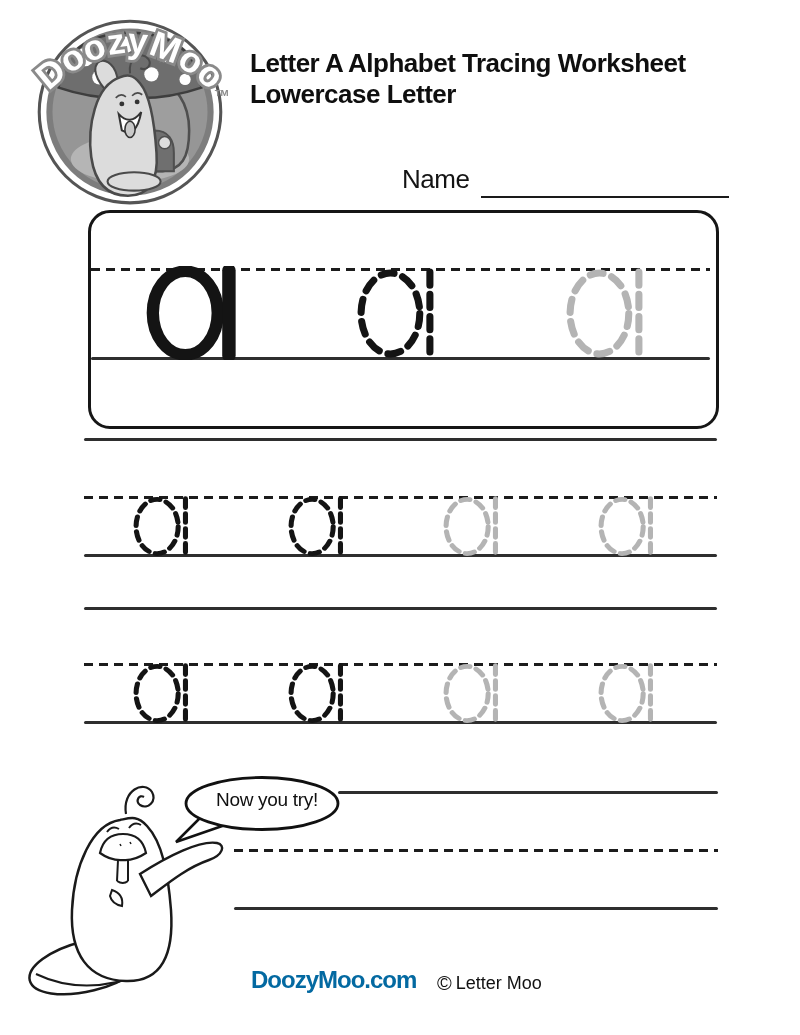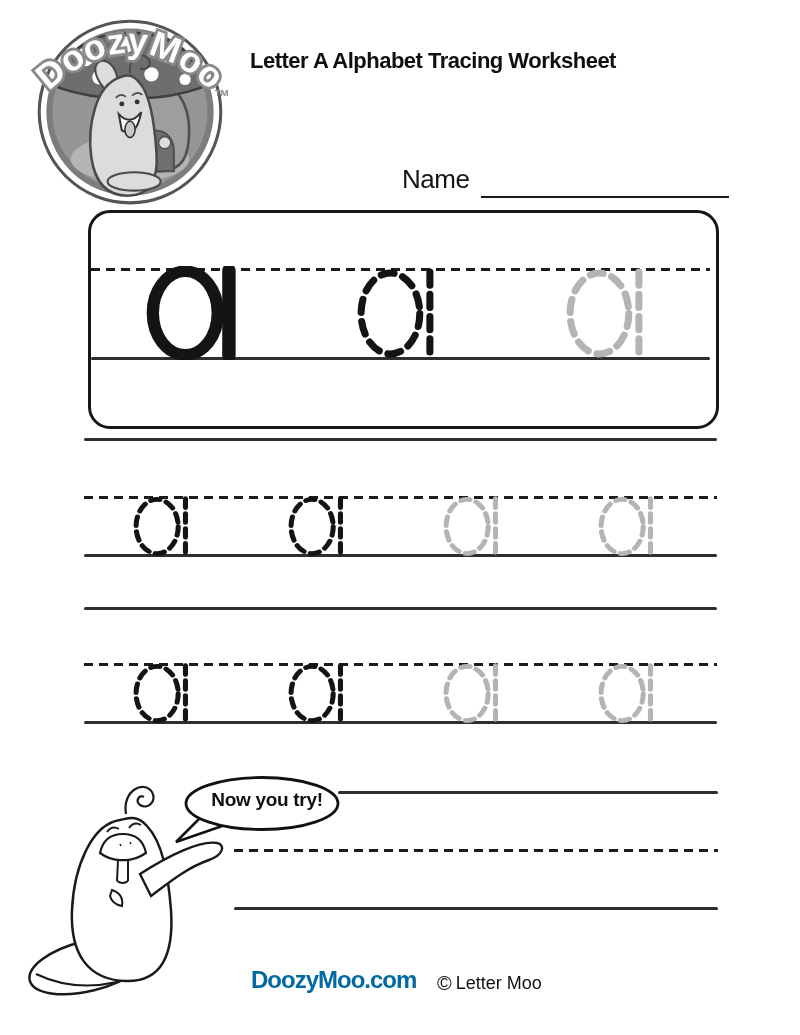--- a/index.html
+++ b/index.html
@@ -7,33 +7,33 @@
     position:relative; width:800px; height:1035px; background:#ffffff;
     font-family:"Liberation Sans", sans-serif; color:#141414; overflow:hidden;
   }
   
   .hline { position:absolute; height:3px; background:#2e2e2e; border-radius:2px; }
   .dline { position:absolute; height:3px;
            background:repeating-linear-gradient(90deg,#1c1c1c 0 9px,transparent 9px 15px); }
   
   #logo { position:absolute; left:28px; top:6px; width:204px; height:204px; }
   #title-block { position:absolute; left:250px; top:48px; line-height:1.2; }
-  .title-line { font-size:22px; font-weight:700; letter-spacing:-0.5px; color:#0f0f0f; white-space:nowrap; }
+  .title-line { font-size:26px; font-weight:700; letter-spacing:-0.5px; color:#0f0f0f; white-space:nowrap; }
   #name-row { position:absolute; left:402px; top:164px; font-size:26px; font-weight:400; letter-spacing:-0.5px; }
   #name-line { position:absolute; left:481px; top:196px; width:248px; height:2px; background:#1a1a1a; }
   
   #display-box { position:absolute; left:88px; top:210px; width:625px; height:213px;
                  border:3px solid #161616; border-radius:22px; background:#fff; }
   
   .letter-slot { position:absolute; }
   .letter-slot svg { display:block; width:100%; height:100%; }
   
   #bubble-svg { position:absolute; left:156px; top:774px; width:200px; height:72px; }
   #bubble-text { position:absolute; left:196px; top:789px; width:142px; text-align:center;
-                 font-size:19px; font-weight:700; letter-spacing:-0.3px; color:#101010; white-space:nowrap; }
+                 font-size:19px; font-weight:400; letter-spacing:-0.3px; color:#101010; white-space:nowrap; }
   #mascot { position:absolute; left:20px; top:768px; width:215px; height:232px; }
   
   #footer-site { position:absolute; left:251px; top:966px; font-size:24px; font-weight:700;
                  letter-spacing:-1px; color:#0369a1; }
   #footer-copy { position:absolute; left:437px; top:972px; font-size:18px; font-weight:500; color:#111;
                  display:flex; align-items:center; gap:4px; }
   #footer-copy .csym { font-size:20px; font-weight:400; }
 </style>
 </head>
 <body>
@@ -73,20 +73,21 @@
 
     <path id="logo-arc" d="M 12 92 Q 100 0 188 92" fill="none"></path>
     <text font-size="35" font-weight="bold" fill="#ffffff" stroke="#8a8a8a" stroke-width="5.5" style="paint-order:stroke" letter-spacing="0.5" font-family="Liberation Sans, sans-serif">
       <textPath href="#logo-arc" startOffset="50%" text-anchor="middle">DoozyMoo</textPath>
     </text>
     <text x="183" y="88" font-size="9.5" font-weight="bold" fill="#8a8a8a">TM</text>
   </svg>
 
   <div id="title-block">
     <div class="title-line">Letter A Alphabet Tracing Worksheet</div>
+    <div class="title-line">Lowercase Letter</div>
   </div>
 
   <div id="name-row">Name</div>
   <div id="name-line"></div>
 
   <div id="display-box"></div>
   <div class="dline" style="left:91px; top:268px; width:619px;"></div>
   <div class="hline" style="left:91px; top:357px; width:619px; height:2.5px;"></div>
 
   <div class="letter-slot" style="left: 145px; top: 266px; width: 94px; height: 94px; color: rgb(20, 20, 20);">

